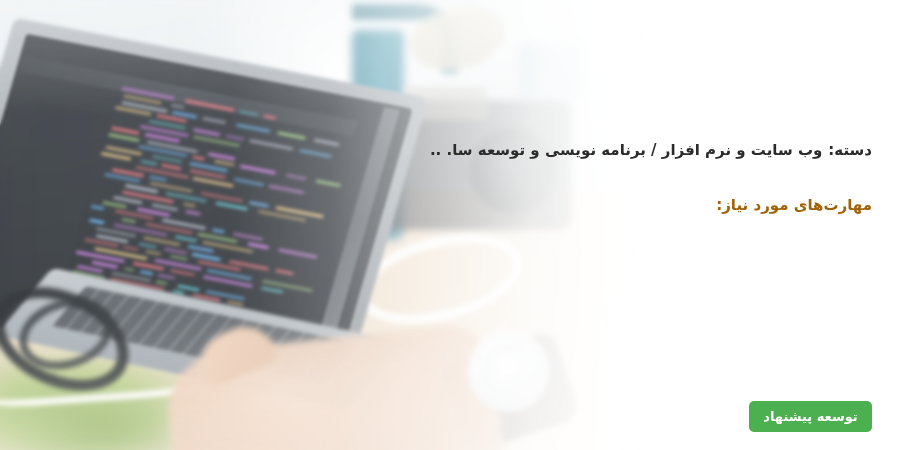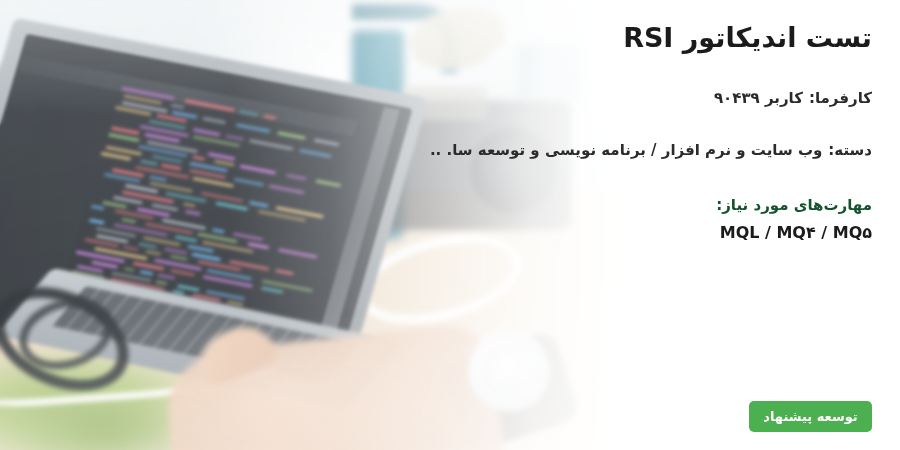--- a/index.html
+++ b/index.html
@@ -315,21 +315,21 @@
 
   .skills-block {
     position: absolute;
     right: 28px;
     top: 196px;
     text-align: right;
   }
   .skills-label {
     font-size: 15px;
     font-weight: bold;
-    color: #14532d;
+    color: #a16207;
     white-space: nowrap;
   }
   .skills-value {
     margin-top: 9px;
     font-size: 16px;
     font-weight: bold;
     color: #1b1b1b;
     direction: ltr;
     text-align: right;
     white-space: nowrap;
@@ -543,31 +543,26 @@
     <div class="photo-layer watch-face"></div>
     <div class="photo-layer watch-inner"></div>
 
     <div class="photo-blur"></div>
     <div class="fade-soft"></div>
     <div class="fade-right"></div>
   </div>
 
   <div class="content">
 
-    <div class="title">تست اندیکاتور RSI</div>
-
-    <div class="meta-row row-employer">
-      <span class="meta-label">کارفرما:</span><span class="meta-value">کاربر ۹۰۴۳۹</span>
-    </div>
+
 
     <div class="meta-row row-category">
       <span class="meta-label">دسته:</span><span class="meta-value">وب سایت و نرم افزار / برنامه نویسی و توسعه سا. ..</span>
     </div>
 
     <div class="skills-block">
       <div class="skills-label">مهارت‌های مورد نیاز:</div>
-      <div class="skills-value">MQL /  MQ۴ / MQ۵</div>
     </div>
 
     <button class="cta-button">توسعه پیشنهاد</button>
 
   </div>
 </div>
 
 </body></html>

